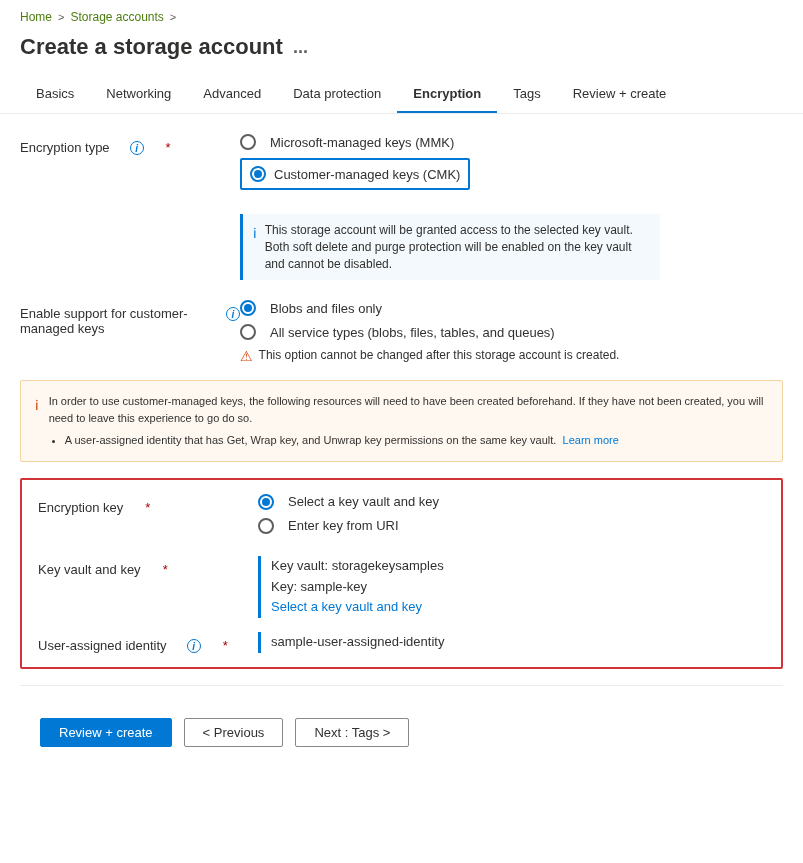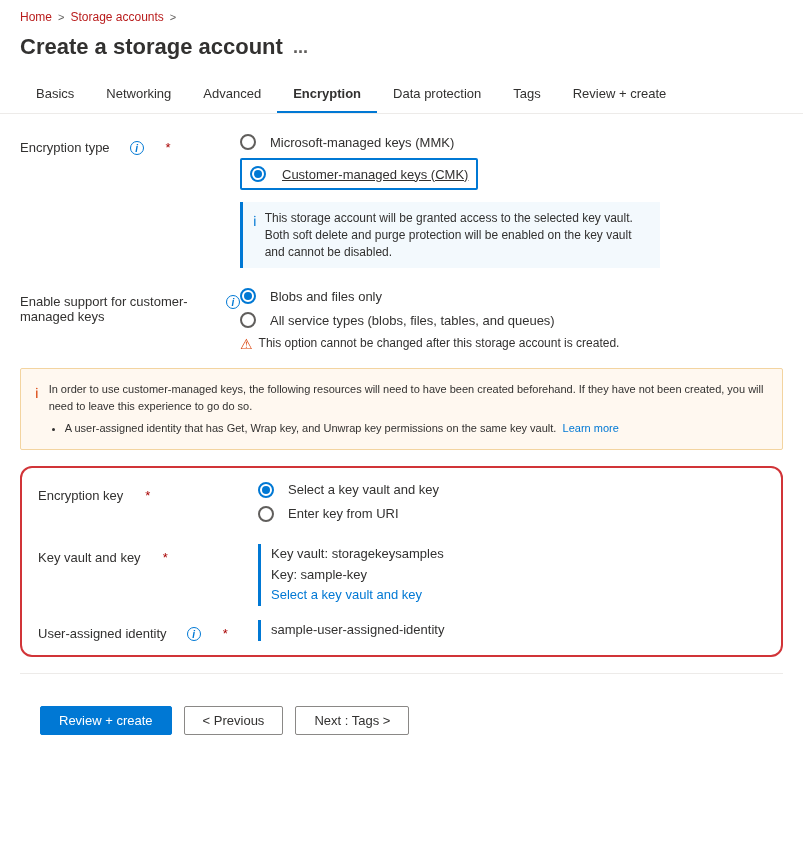--- a/index.html
+++ b/index.html
@@ -13,21 +13,21 @@
     }
     .breadcrumb {
       display: flex;
       align-items: center;
       gap: 6px;
       padding: 10px 20px 6px 20px;
       font-size: 12px;
       color: #0078d4;
     }
     .breadcrumb span { color: #605e5c; font-size: 11px; }
-    .breadcrumb a { color: #b91c1c; text-decoration: none; text-align: center; }
+    .breadcrumb a { color: #4d7c0f; text-decoration: none; text-align: center; }
     .page-title {
       padding: 4px 20px 16px 20px;
       font-size: 22px;
       font-weight: 600;
       color: #323130;
       display: flex;
       align-items: center;
       gap: 10px;
     }
     .page-title-dots { font-size: 18px; color: #605e5c; }
@@ -118,24 +118,23 @@
       border-radius: 50%;
       background: #0078d4;
     }
     .radio-label { font-size: 13px; color: #323130; }
     .cmk-selected-box {
       border: 2px solid #0078d4;
       border-radius: 2px;
       padding: 6px 8px;
       display: inline-flex;
       align-items: center;
-      gap: 16px;
-      margin-bottom: 8px;
+      gap: 8px;
+      margin-bottom: 20px;
       background: #fff;
-      text-decoration: underline;
     }
     .info-box {
       display: flex;
       gap: 8px;
       margin-top: 4px;
       margin-bottom: 4px;
       padding: 8px 10px;
       background: #f3f9fd;
       border-left: 3px solid #0078d4;
       max-width: 420px;
@@ -167,21 +166,21 @@
       margin: 10px 0 16px 0;
       display: flex;
       gap: 10px;
     }
     .notice-icon { color: #D83B01; font-size: 14px; flex-shrink: 0; margin-top: 2px; }
     .notice-text { font-size: 11px; color: #323130; line-height: 1.5; }
     .notice-text a { color: #0078d4; text-decoration: none; }
     .notice-text ul { padding-left: 16px; margin-top: 6px; }
     .bordered-section {
       border: 2px solid #d13438;
-      border-radius: 12px;
+      border-radius: 2px;
       padding: 14px 16px;
       margin-bottom: 16px;
     }
     .bordered-section .form-row { margin-bottom: 14px; }
     .bordered-section .form-row:last-child { margin-bottom: 0; }
     .key-vault-info { font-size: 13px; color: #323130; line-height: 1.6; }
     .key-vault-info a { color: #0078d4; text-decoration: none; display: block; }
     .left-bar-value {
       border-left: 3px solid #0078d4;
       padding-left: 10px;
@@ -228,22 +227,22 @@
 
 <div class="page-title">
   <span>Create a storage account</span>
   <span class="page-title-dots">...</span>
 </div>
 
 <div class="tabs">
   <div class="tab">Basics</div>
   <div class="tab">Networking</div>
   <div class="tab">Advanced</div>
+  <div class="tab">Data protection</div>
   <div class="tab active">Encryption</div>
-  <div class="tab">Data protection</div>
   <div class="tab">Tags</div>
   <div class="tab">Review + create</div>
 </div>
 
 <div class="content">
 
   <div class="form-row">
     <div class="form-col-label">
       <span class="section-label">
         <span>Encryption type</span>

